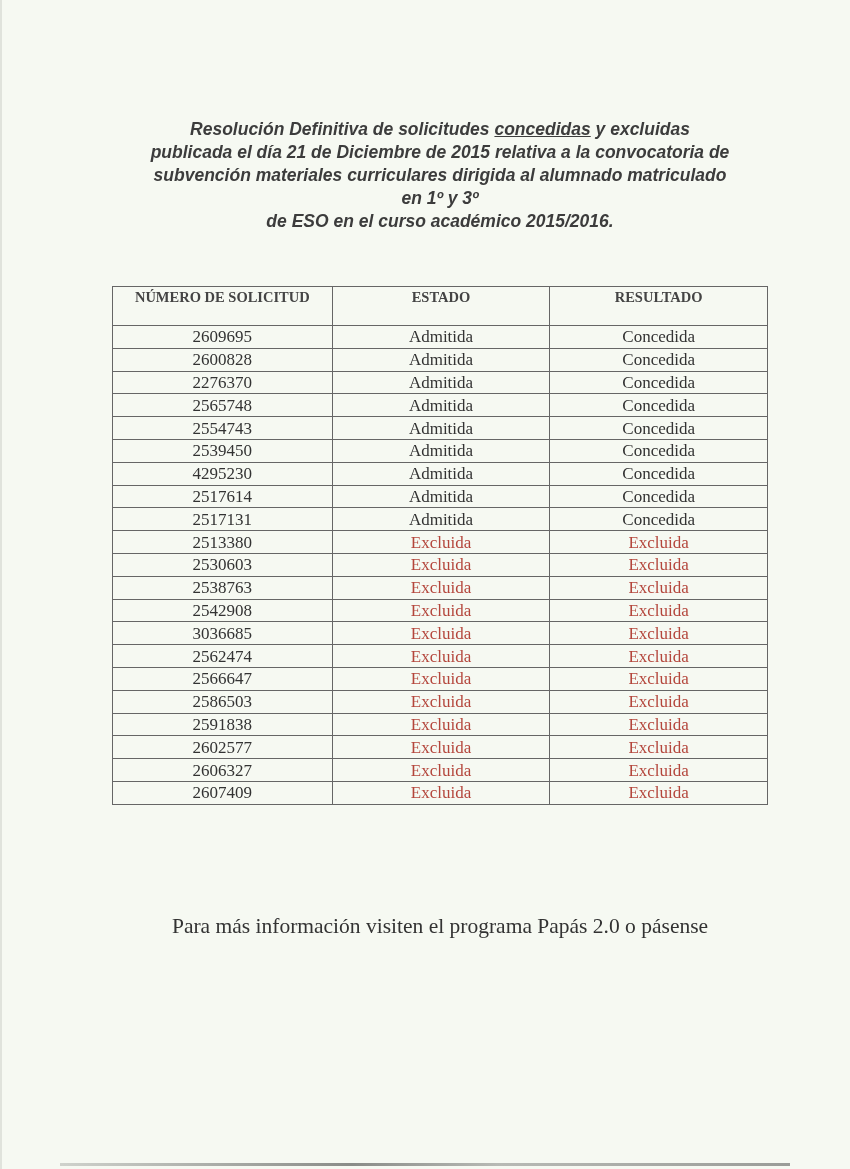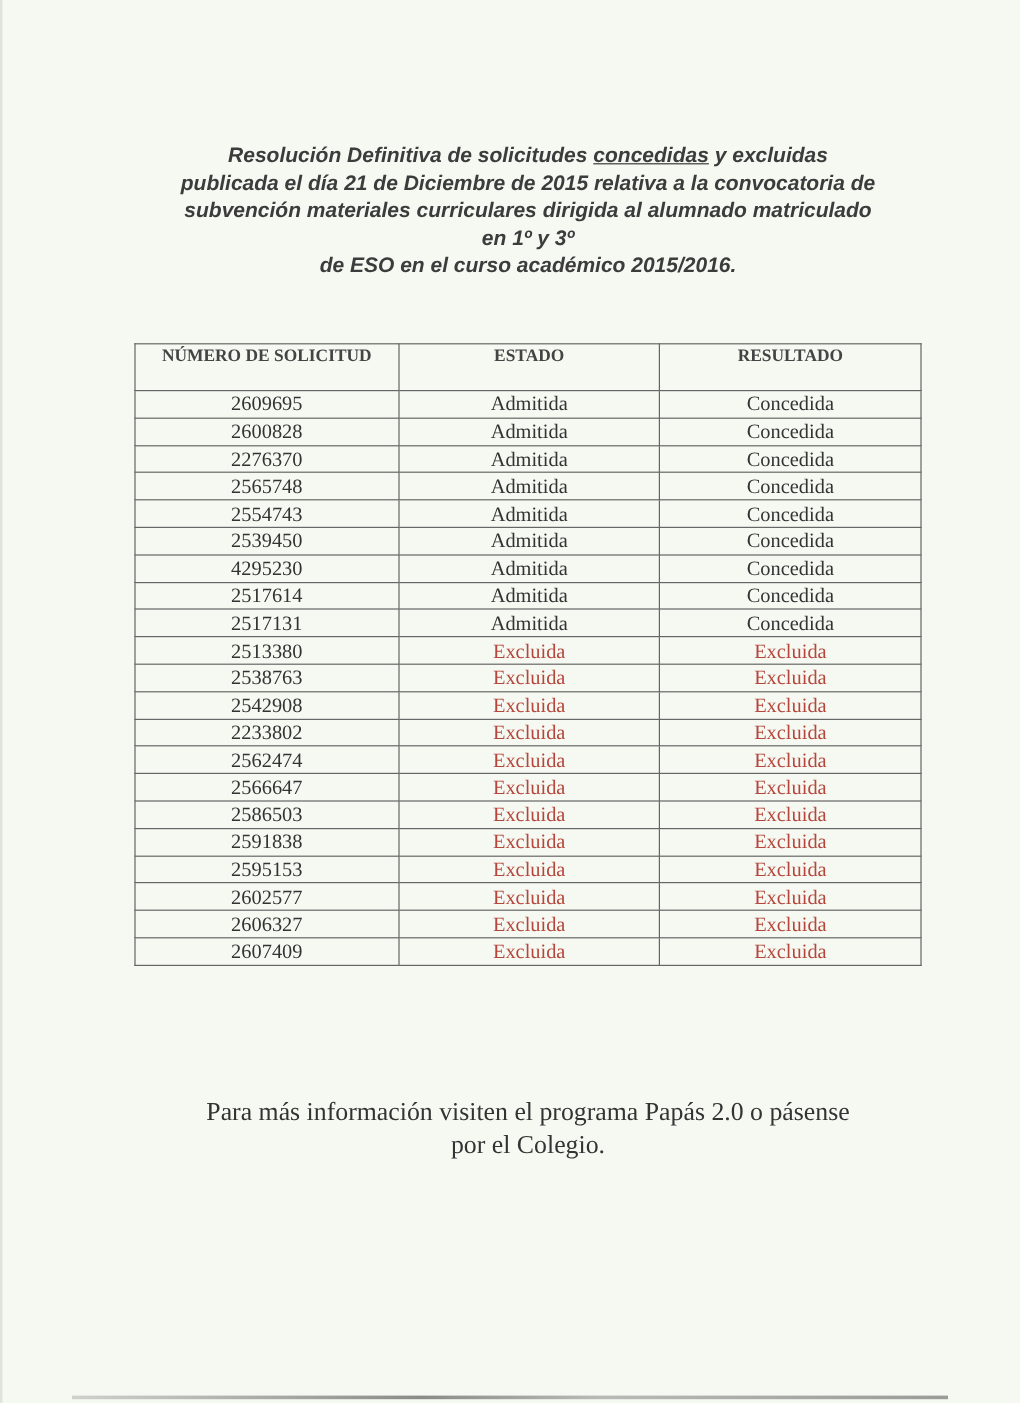--- a/index.html
+++ b/index.html
@@ -120,31 +120,36 @@
         <td>2517131</td>
         <td>Admitida</td>
         <td>Concedida</td>
       </tr>
       <tr>
         <td>2513380</td>
         <td class="excl">Excluida</td>
         <td class="excl">Excluida</td>
       </tr>
       <tr>
+        <td>2530603</td>
+        <td class="excl">Excluida</td>
+        <td class="excl">Excluida</td>
+      </tr>
+      <tr>
         <td>2538763</td>
         <td class="excl">Excluida</td>
         <td class="excl">Excluida</td>
       </tr>
       <tr>
         <td>2542908</td>
         <td class="excl">Excluida</td>
         <td class="excl">Excluida</td>
       </tr>
       <tr>
-        <td>2233802</td>
+        <td>3036685</td>
         <td class="excl">Excluida</td>
         <td class="excl">Excluida</td>
       </tr>
       <tr>
         <td>2562474</td>
         <td class="excl">Excluida</td>
         <td class="excl">Excluida</td>
       </tr>
       <tr>
         <td>2566647</td>
@@ -155,40 +160,34 @@
         <td>2586503</td>
         <td class="excl">Excluida</td>
         <td class="excl">Excluida</td>
       </tr>
       <tr>
         <td>2591838</td>
         <td class="excl">Excluida</td>
         <td class="excl">Excluida</td>
       </tr>
       <tr>
-        <td>2595153</td>
-        <td class="excl">Excluida</td>
-        <td class="excl">Excluida</td>
-      </tr>
-      <tr>
         <td>2602577</td>
         <td class="excl">Excluida</td>
         <td class="excl">Excluida</td>
       </tr>
       <tr>
         <td>2606327</td>
         <td class="excl">Excluida</td>
         <td class="excl">Excluida</td>
       </tr>
       <tr>
         <td>2607409</td>
         <td class="excl">Excluida</td>
         <td class="excl">Excluida</td>
       </tr>
     </tbody>
 </table>
 
 <div class="footer">
   <div>Para más información visiten el programa Papás 2.0 o pásense</div>
-  <div>por el Colegio.</div>
 </div>
 
 <div class="edge-bottom"></div>
 
 </body></html>

